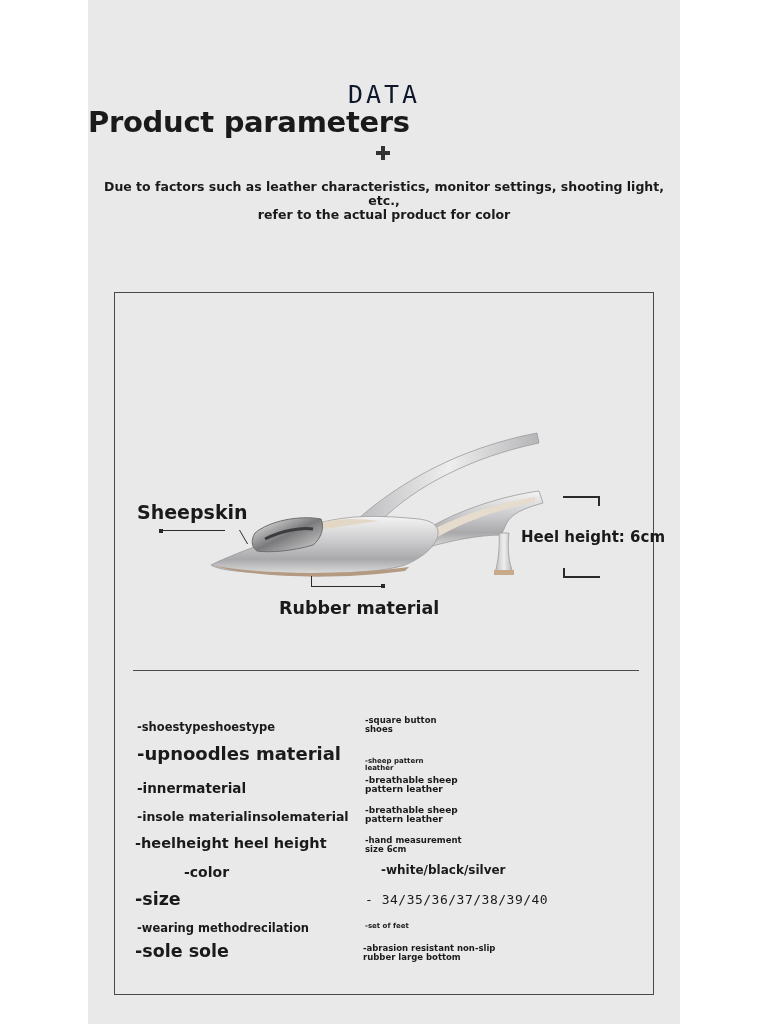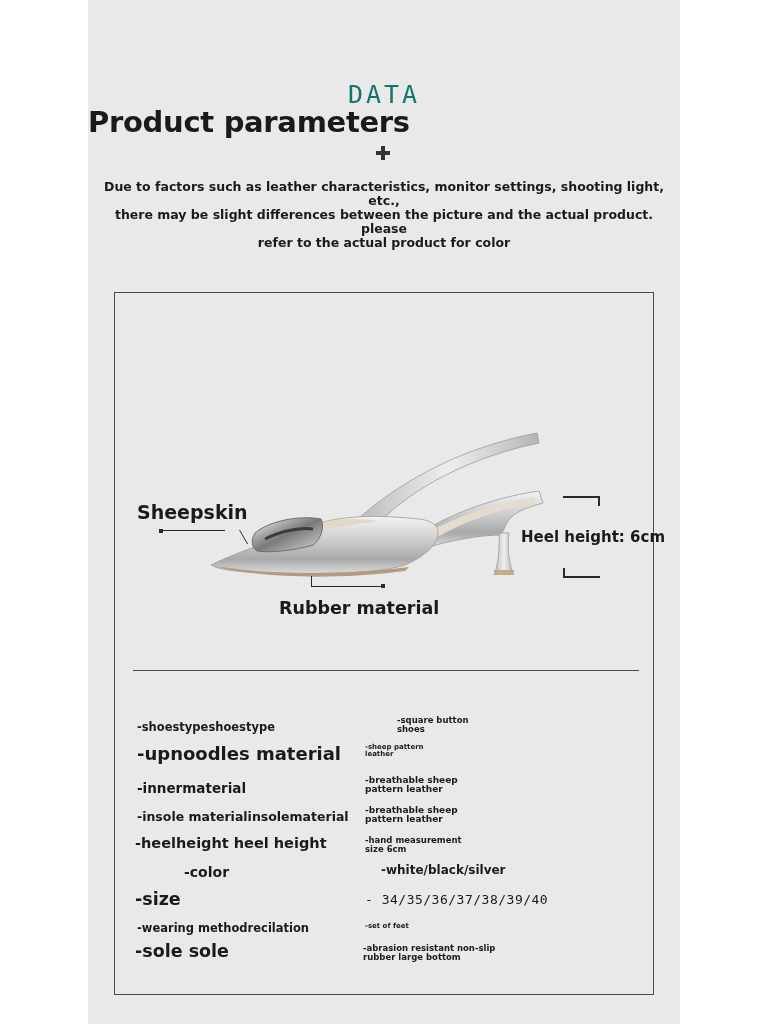--- a/index.html
+++ b/index.html
@@ -7,21 +7,21 @@
       width: 768px; height: 1024px; background: #ffffff; position: relative; overflow: hidden;
       font-family: "DejaVu Sans", "Liberation Sans", sans-serif; color: #1a1a1a;
     }
     .panel {
       position: absolute; left: 88px; top: 0; width: 592px; height: 1024px;
       background: #e9e9e9;
     }
     .kicker {
       position: absolute; left: 0; right: 0; top: 80px; text-align: center;
       font-family: "DejaVu Sans Mono", "Liberation Mono", monospace;
-      font-size: 25px; letter-spacing: 3px; color: #0f766e; line-height: 30px;
+      font-size: 25px; letter-spacing: 3px; color: #0f172a; line-height: 30px;
     }
     .title {
       position: absolute; left: 0; right: 0; top: 104px; text-align: left;
       font-size: 29px; font-weight: bold; line-height: 36px; letter-spacing: -0.3px;
     }
     .plus {
       position: absolute; left: 287px; top: 144px; width: 16px; height: 18px;
     }
     .plus::before, .plus::after { content: ""; position: absolute; background: #333; }
     .plus::before { left: 6px; top: 2px; width: 4px; height: 14px; }
@@ -54,21 +54,20 @@
 <body>
 
 <div class="panel">
 
   <div class="kicker">DATA</div>
   <div class="title">Product parameters</div>
   <div class="plus"></div>
 
   <div class="disclaimer">
     <div>Due to factors such as leather characteristics, monitor settings, shooting light, etc.,</div>
-    <div>there may be slight differences between the picture and the actual product. please</div>
     <div>refer to the actual product for color</div>
   </div>
 
   <div class="box">
 
     <svg class="shoe" viewBox="0 0 340 160" xmlns="http://www.w3.org/2000/svg">
       <defs>
         <linearGradient id="silver" x1="0" y1="0" x2="0" y2="1">
           <stop offset="0" stop-color="#f4f4f4"></stop>
           <stop offset="0.45" stop-color="#c9c9cb"></stop>
@@ -117,29 +116,29 @@
     <div class="callout c-rubber">Rubber material</div>
 
     <div class="bracket" style="left:448px; top:203px; border-top-width:2px; border-right-width:2px;"></div>
     <div class="callout c-heel">Heel height: 6cm</div>
     <div class="bracket" style="left:448px; top:275px; border-bottom-width:2px; border-left-width:2px;"></div>
 
     <div class="divider"></div>
 
     <div class="row" style="top:420px;">
       <div class="lbl" style="top:7px; font-size:11.5px;">-shoestypeshoestype</div>
-      <div class="val" style="top:3px; font-size:8.5px;margin-left:32px;">
+      <div class="val" style="top:3px; font-size:8.5px;">
         <div>-square button</div>
         <div>shoes</div>
       </div>
     </div>
 
     <div class="row" style="top:450px;">
       <div class="lbl" style="top:0px; font-size:18px;">-upnoodles material</div>
-      <div class="val" style="top:1px; font-size:7px;">
+      <div class="val" style="top:15px; font-size:7px;">
         <div>-sheep pattern</div>
         <div>leather</div>
       </div>
     </div>
 
     <div class="row" style="top:482px;">
       <div class="lbl" style="top:5px; font-size:13.5px;">-innermaterial</div>
       <div class="val" style="top:1px; font-size:9px;">
         <div>-breathable sheep</div>
         <div>pattern leather</div>

